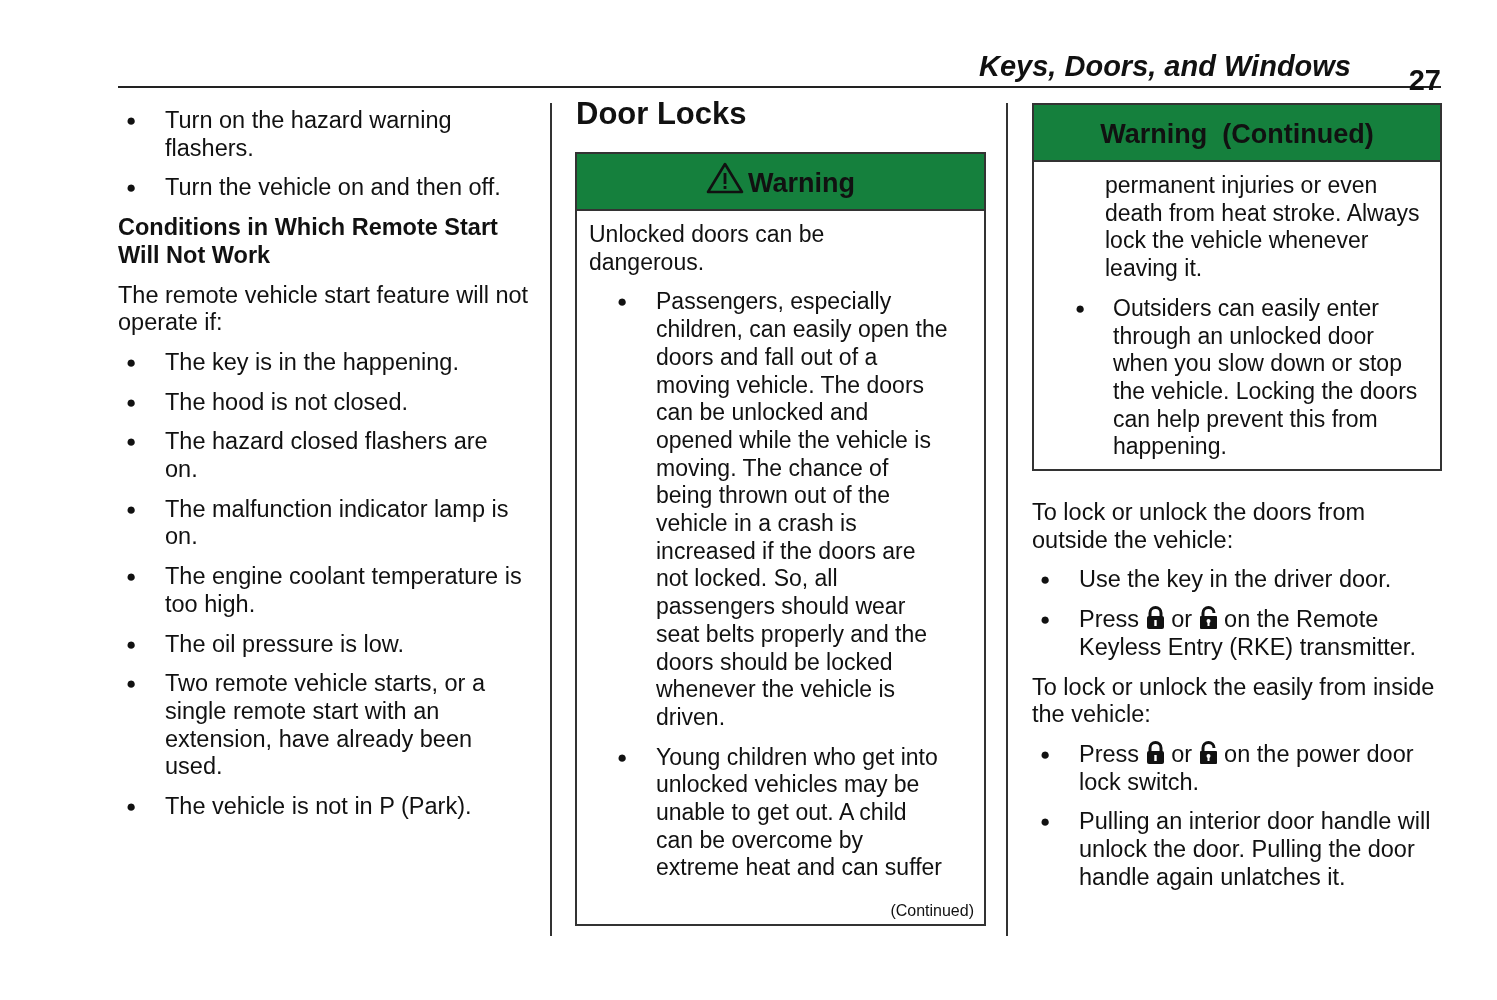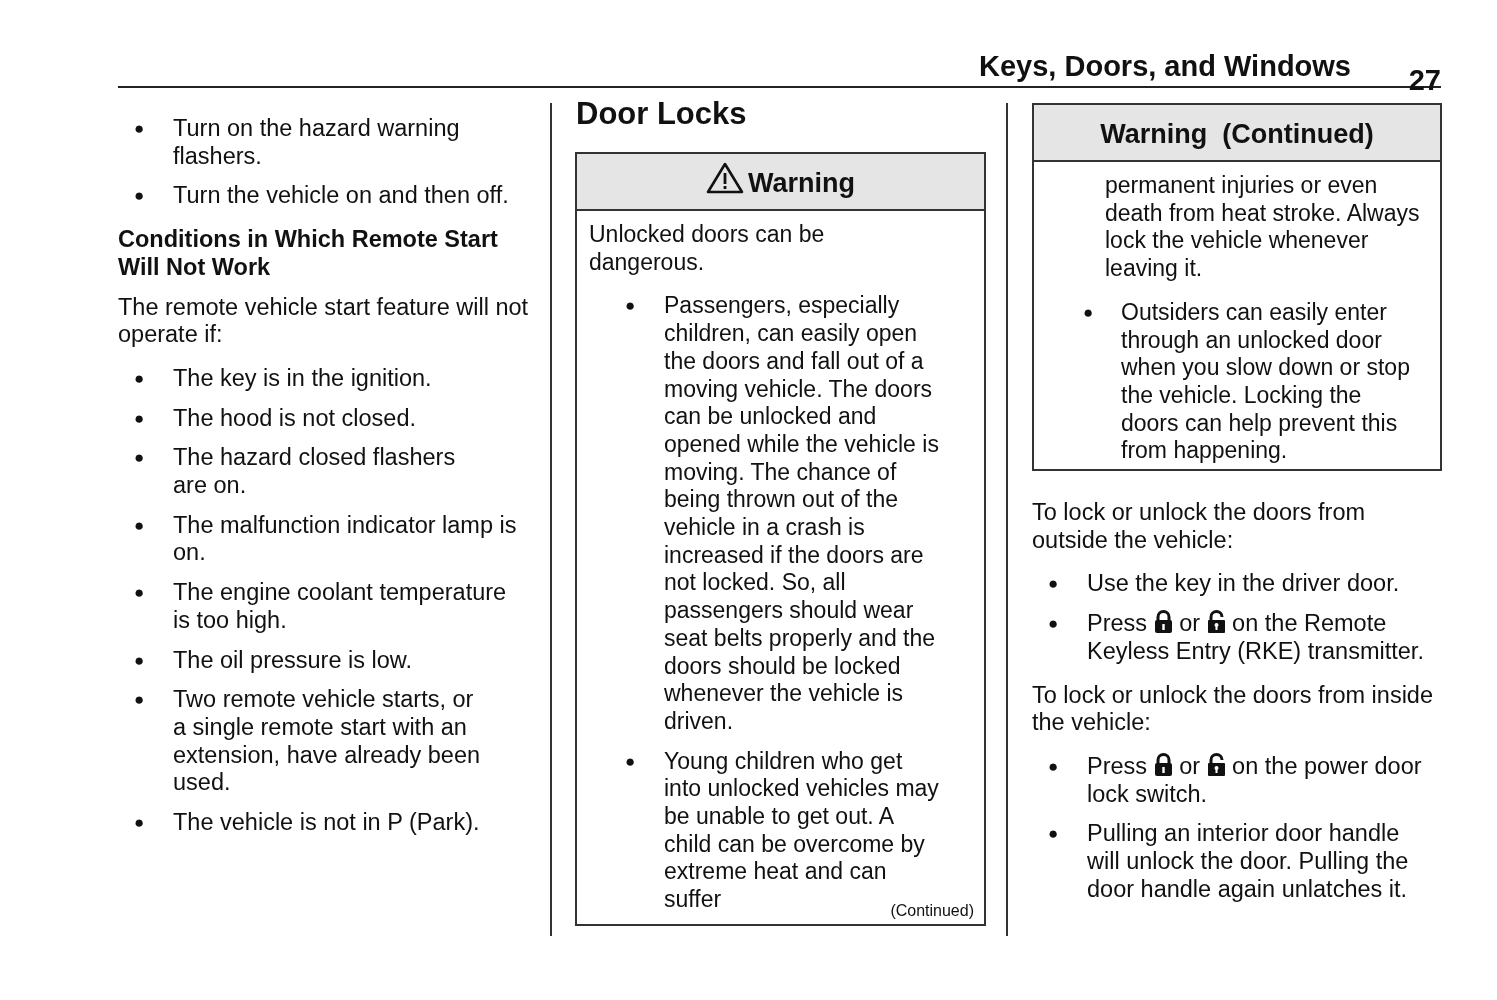--- a/index.html
+++ b/index.html
@@ -1,33 +1,33 @@
 <!DOCTYPE html>
 <html><head>
 <meta charset="utf-8">
 <style>
   html, body { margin:0; padding:0; background:#ffffff; }
   body { width:1497px; height:1000px; position:relative; overflow:hidden;
          font-family:"Liberation Sans", sans-serif; color:#111; }
   .header { position:absolute; left:118px; top:48px; width:1323px; height:38px;
             border-bottom:2px solid #222; }
-  .header-title { position:absolute; right:90px; top:2px; font-size:29px; font-weight:bold; }
+  .header-title { position:absolute; right:90px; top:2px; font-size:29px; font-weight:bold;font-style:italic; }
   .header-page { position:absolute; right:0; top:2px; font-size:29px; font-weight:bold;margin-top:14px; }
   .divider { position:absolute; width:2px; background:#333; top:103px; height:833px; }
   .col { position:absolute; font-size:23.5px; line-height:27.7px; }
   .col1 { left:118px; top:99px; width:420px; }
   .col3 { left:1032px; top:0px; width:410px; }
-  ul.bul { list-style:none; margin:16px; padding:0; }
+  ul.bul { list-style:none; margin:8px; padding:0; }
   ul.bul li { position:relative; padding-left:39px; margin-bottom:12px; }
   ul.bul li::before { content:"\25CF"; position:absolute; left:0; font-size:17px; top:0; }
   p { margin:0 0 12px 0; }
   .subhead { font-weight:bold; margin:0 0 12px 0; }
   .section-title { position:absolute; left:576px; top:96px; font-size:31px; font-weight:bold; }
   .wbox { position:absolute; border:2px solid #333; background:#fff; }
-  .wbox .wh { background:#e5e5e5; border-bottom:2px solid #333; text-align:center;
+  .wbox .wh { background:#15803d; border-bottom:2px solid #333; text-align:center;
               font-weight:bold; font-size:27px; }
   .wbox .wb { font-size:23px; line-height:27.7px; }
   .warn1 { left:575px; top:152px; width:407px; height:770px; }
   .warn1 .wh { height:55px; line-height:59px; }
   .warn1 .wb { padding:10px 26px 0 12px; }
   .warn1 ul.bul li { padding-left:59px; }
   .warn1 ul.bul li::before { left:20px; }
   .cont { position:absolute; right:10px; bottom:4px; }
   .warn2 { left:1032px; top:103px; width:406px; height:364px; }
   .warn2 .wh { height:55px; line-height:58px; }
@@ -48,21 +48,21 @@
 <div class="divider" style="left:1006px"></div>
 
 <div class="col col1">
   <ul class="bul">
     <li>Turn on the hazard warning flashers.</li>
     <li>Turn the vehicle on and then off.</li>
   </ul>
   <div class="subhead">Conditions in Which Remote Start Will Not Work</div>
   <p>The remote vehicle start feature will not operate if:</p>
   <ul class="bul">
-    <li>The key is in the ignition.</li>
+    <li>The key is in the happening.</li>
     <li>The hood is not closed.</li>
     <li style="padding-right:40px">The hazard closed flashers are on.</li>
     <li>The malfunction indicator lamp is on.</li>
     <li>The engine coolant temperature is too high.</li>
     <li>The oil pressure is low.</li>
     <li style="padding-right:30px">Two remote vehicle starts, or a single remote start with an extension, have already been used.</li>
     <li>The vehicle is not in P (Park).</li>
   </ul>
 </div>
 
@@ -109,21 +109,21 @@
       <span>or</span>
       <svg class="lock" viewBox="0 0 19 24">
           <path d="M4 10 V7 a5.5 5.5 0 0 1 11 0" fill="none" stroke="#111" stroke-width="3"></path>
           <rect x="1" y="10" width="17" height="13" rx="1" fill="#111"></rect>
           <circle cx="9.5" cy="15" r="2" fill="#fff"></circle>
           <rect x="8.5" y="15" width="2" height="5" fill="#fff"></rect>
         </svg>
       <span>on the Remote Keyless Entry (RKE) transmitter.</span>
     </li>
   </ul>
-  <p>To lock or unlock the doors from inside the vehicle:</p>
+  <p>To lock or unlock the easily from inside the vehicle:</p>
   <ul class="bul">
     <li>
       <span>Press</span>
       <svg class="lock" viewBox="0 0 19 24">
           <path d="M4 11 V7 a5.5 5.5 0 0 1 11 0 V11" fill="none" stroke="#111" stroke-width="3"></path>
           <rect x="1" y="10" width="17" height="13" rx="2" fill="#111"></rect>
           <rect x="8.3" y="14" width="2.4" height="6" fill="#fff"></rect>
         </svg>
       <span>or</span>
       <svg class="lock" viewBox="0 0 19 24">

